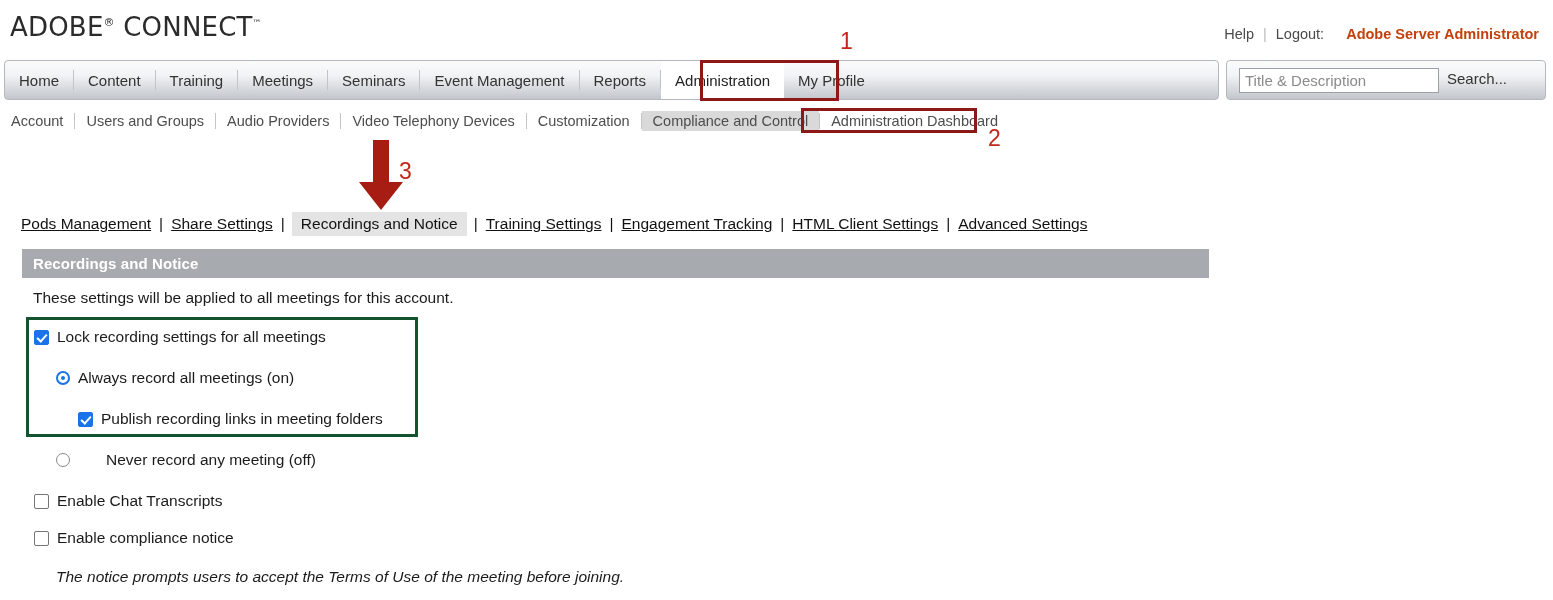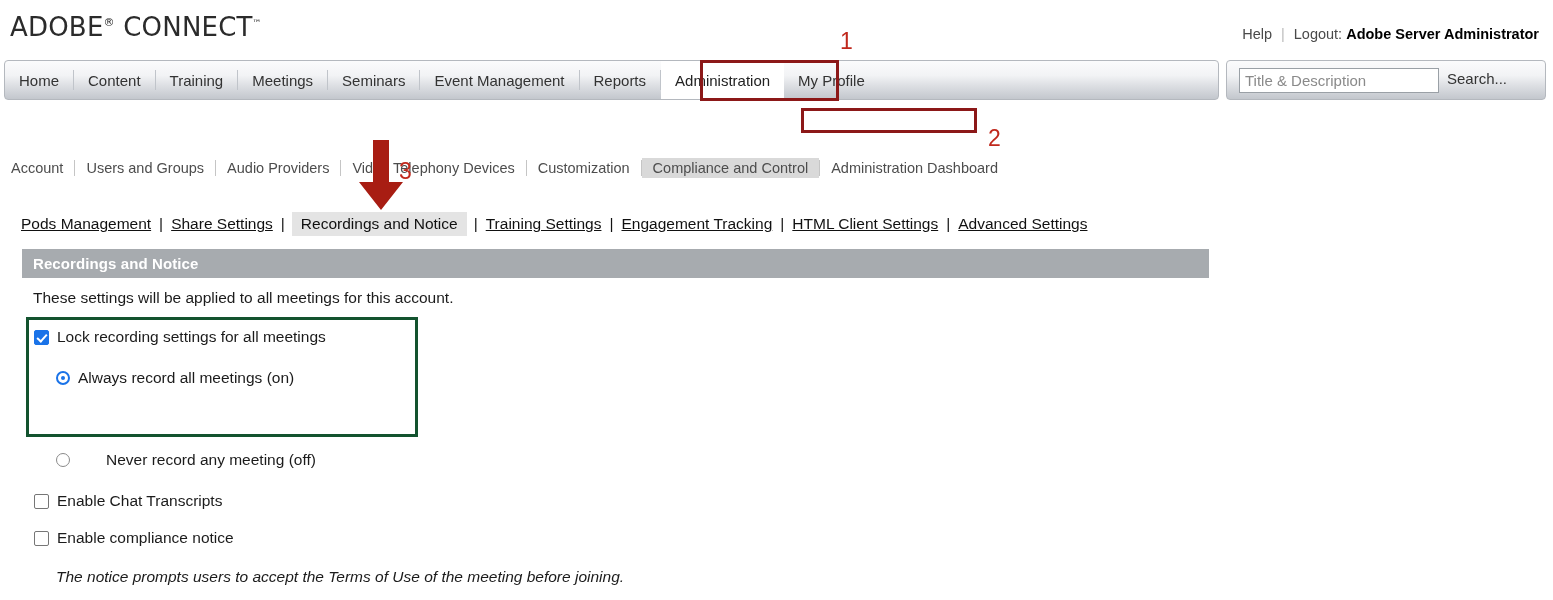--- a/index.html
+++ b/index.html
@@ -21,21 +21,21 @@
   }
   .logo .sup { font-size: 11px; vertical-align: super; }
   .logo .tm  { font-size: 9px;  vertical-align: super; }
   .account-links {
     position: absolute; right: 14px; top: 26px;
     font-size: 14.5px; color: #4a4a4a; white-space: nowrap;
   }
   .account-links .help { color:#4a4a4a; cursor:pointer; }
   .account-links .sep { display:inline-block; color:#bbb; margin:0 9px; }
   .account-links .logout-label { color:#4a4a4a; }
-  .account-links .user { font-weight:bold; color:#000000; margin-left:4px; }
+  .account-links .user { font-weight:bold; color:#c2410c; margin-left:22px; }
 
   
   .nav-wrap {
     position: absolute; left: 4px; top: 60px;
     width: 1545px; height: 28px;
   }
   .nav-bar {
     position: absolute; left: 0; top: 0; width: 1215px; height: 40px;
     background: linear-gradient(to bottom, #fbfbfc 0%, #f2f3f5 38%, #dfe1e5 62%, #c3c7cd 100%);
     border: 1px solid #b4b8be;
@@ -66,21 +66,21 @@
   .search-input::placeholder { color:#8a8a8a; opacity:1; }
   .search-btn {
     position: absolute; left: 220px; top: 9px;
     font-size: 15px; color: #333; cursor: pointer; background:none; border:none;
     font-family: "Liberation Sans", sans-serif; padding:0;
   }
 
   
   .subnav {
     position: absolute; left: 0; top: 108px; width: 1553px; height: 26px;
-    display: flex; align-items: center; font-size: 14.5px; color: #4d4d4d; margin-top: 47px;
+    display: flex; align-items: center; font-size: 14.5px; color: #4d4d4d;
   }
   .subnav .item { padding: 2px 11px; cursor: pointer; white-space: nowrap; }
   .subnav .item.selected { background: #d9d9d9; color: #4d4d4d; }
   .subnav .vdiv { width:1px; height:16px; background:#c5c5c5; }
 
   
   .anno-box { position: absolute; border: 3px solid #8c1818; pointer-events: none; }
   .anno-num {
     position: absolute; color: #c0281c; font-size: 23px;
     font-family: "Liberation Sans", sans-serif; pointer-events: none;
@@ -235,20 +235,24 @@
   <div class="opt" style="left:34px; top:328px;">
     <span class="cb on"></span>
     <span class="lbl">Lock recording settings for all meetings</span>
   </div>
 
   <div class="opt" style="left:56px; top:369px;">
     <span class="rb on"></span>
     <span class="lbl">Always record all meetings (on)</span>
   </div>
 
+  <div class="opt" style="left:78px; top:410px;">
+    <span class="cb on"></span>
+    <span class="lbl">Publish recording links in meeting folders</span>
+  </div>
 
   <div class="green-box" style="left:26px; top:317px; width:392px; height:120px;"></div>
 
   <div class="opt" style="left:56px; top:451px;gap:28px;">
     <span class="rb off"></span>
     <span class="lbl">Never record any meeting (off)</span>
   </div>
 
   <div class="opt" style="left:34px; top:492px;">
     <span class="cb off"></span>

